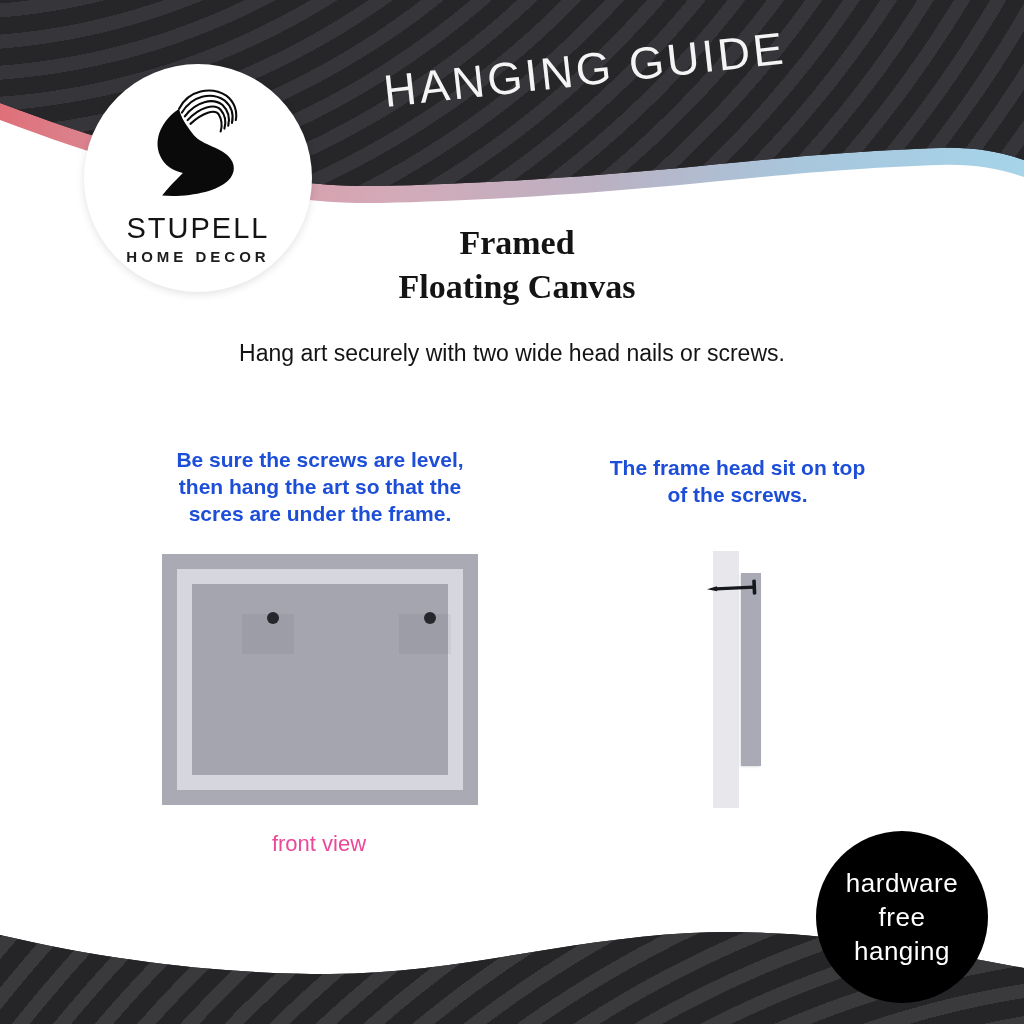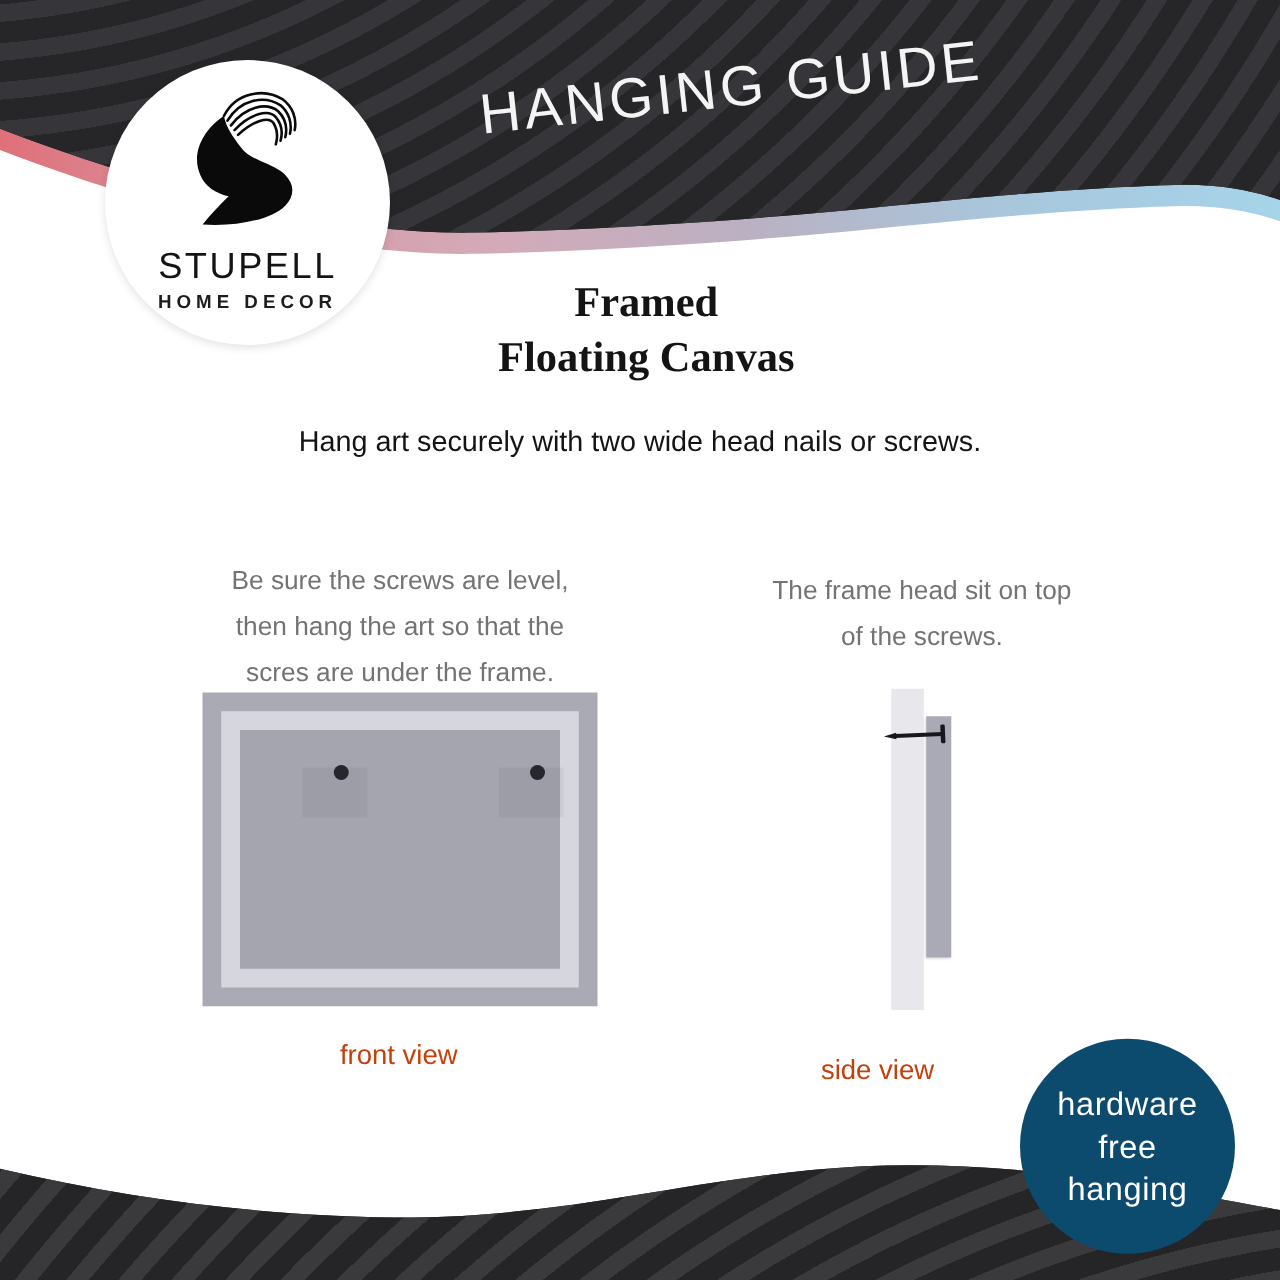--- a/index.html
+++ b/index.html
@@ -30,43 +30,43 @@
     clip-path:path('M0 935C120 963 230 974 330 974C460 973 560 940 690 933C800 928 900 945 1024 968L1024 1024L0 1024Z');
   }
   
   .hanging-guide{
     position:absolute;left:384px;top:66px;width:560px;
     color:#f4f4f4;font-size:45px;font-weight:500;letter-spacing:3px;
     transform:rotate(-6.2deg);transform-origin:0 50%;white-space:nowrap;
   }
   
   .logo-circle{
-    position:absolute;left:84px;top:48px;width:228px;height:228px;border-radius:50%;
+    position:absolute;left:84px;top:64px;width:228px;height:228px;border-radius:50%;
     background:#ffffff;box-shadow:0 2px 8px rgba(0,0,0,0.12);
     display:flex;flex-direction:column;align-items:center;justify-content:flex-start;
     padding-top:24px;box-sizing:border-box;
   }
   .logo-brand{font-size:29px;letter-spacing:2px;color:#141414;font-weight:500;margin-top:2px;}
   .logo-sub{font-size:15px;letter-spacing:4px;color:#1d1d1d;font-weight:700;margin-top:3px;}
   
   .product-title{
     position:absolute;left:312px;top:221px;width:410px;text-align:center;
     font-size:34px;font-weight:700;line-height:44px;color:#141414;white-space:pre-line;font-family:Liberation Serif, serif;
   }
   .tagline{
     position:absolute;left:62px;top:340px;width:900px;text-align:center;
     font-size:23px;font-weight:500;color:#141414;
   }
   .note{
-    font-size:21px;line-height:37px;color:#737373;text-align:center;white-space:pre-line;
-    position:absolute;font-weight:400;
+    font-size:21px;line-height:27px;color:#1d4ed8;text-align:center;white-space:pre-line;
+    position:absolute;font-weight:700;
   }
   .note-front{left:148px;top:446px;width:344px;}
   .note-side{left:580px;top:454px;width:315px;}
-  .view-label{position:absolute;font-size:22px;color:#c2410c;text-align:center;font-weight:500;}
+  .view-label{position:absolute;font-size:22px;color:#ec4899;text-align:center;font-weight:500;}
   .label-front{left:219px;top:831px;width:200px;}
   .label-side{left:602px;top:843px;width:200px;}
   
   .frame-front{
     position:absolute;left:162px;top:554px;width:316px;height:251px;
     background:#a9aab3;box-sizing:border-box;padding:15px;
   }
   .frame-mat{width:100%;height:100%;background:#d6d7de;box-sizing:border-box;padding:15px;}
   .frame-canvas{width:100%;height:100%;background:#a4a5ae;position:relative;}
   .screw-shadow{position:absolute;width:52px;height:40px;background:rgba(0,0,0,0.045);top:30px;}
@@ -76,21 +76,21 @@
   }
   .screw-left{left:75px;} .screw-right{left:232px;}
   .screw-shadow-left{left:50px;} .screw-shadow-right{left:207px;}
   
   .side-bar-light{position:absolute;left:713px;top:551px;width:26px;height:257px;background:#e7e7ec;}
   .side-bar-dark{position:absolute;left:741px;top:573px;width:20px;height:193px;background:#a9aab5;box-shadow:-1px 1px 2px rgba(0,0,0,0.12);}
   .nail{position:absolute;left:706px;top:577px;width:56px;height:22px;transform:rotate(-2.5deg);}
   
   .badge-circle{
     position:absolute;left:816px;top:831px;width:172px;height:172px;border-radius:50%;
-    background:#0c4a6e;display:flex;align-items:center;justify-content:center;
+    background:#000000;display:flex;align-items:center;justify-content:center;
   }
   .badge-text{
     color:#ffffff;font-size:26px;line-height:34px;text-align:center;
     font-weight:500;white-space:pre-line;letter-spacing:0.5px;
   }
 </style>
 </head>
 <body>
 
 <div id="canvas">
@@ -141,21 +141,20 @@
 
   <div class="side-bar-light"></div>
   <div class="side-bar-dark"></div>
   <div class="nail">
     <svg width="56" height="22" viewBox="0 0 56 22">
       <polygon points="1,11 11,8.4 11,13.6" fill="#16181d"></polygon>
       <rect x="10" y="9.4" width="38" height="3.2" fill="#16181d"></rect>
       <rect x="46.5" y="3.5" width="3.6" height="15" rx="1.2" fill="#16181d"></rect>
     </svg>
   </div>
-  <div class="view-label label-side">side view</div>
 
   <div class="band-bottom"></div>
 
   <div class="badge-circle">
     <div class="badge-text">hardware
 free
 hanging</div>
   </div>
 
 </div>

